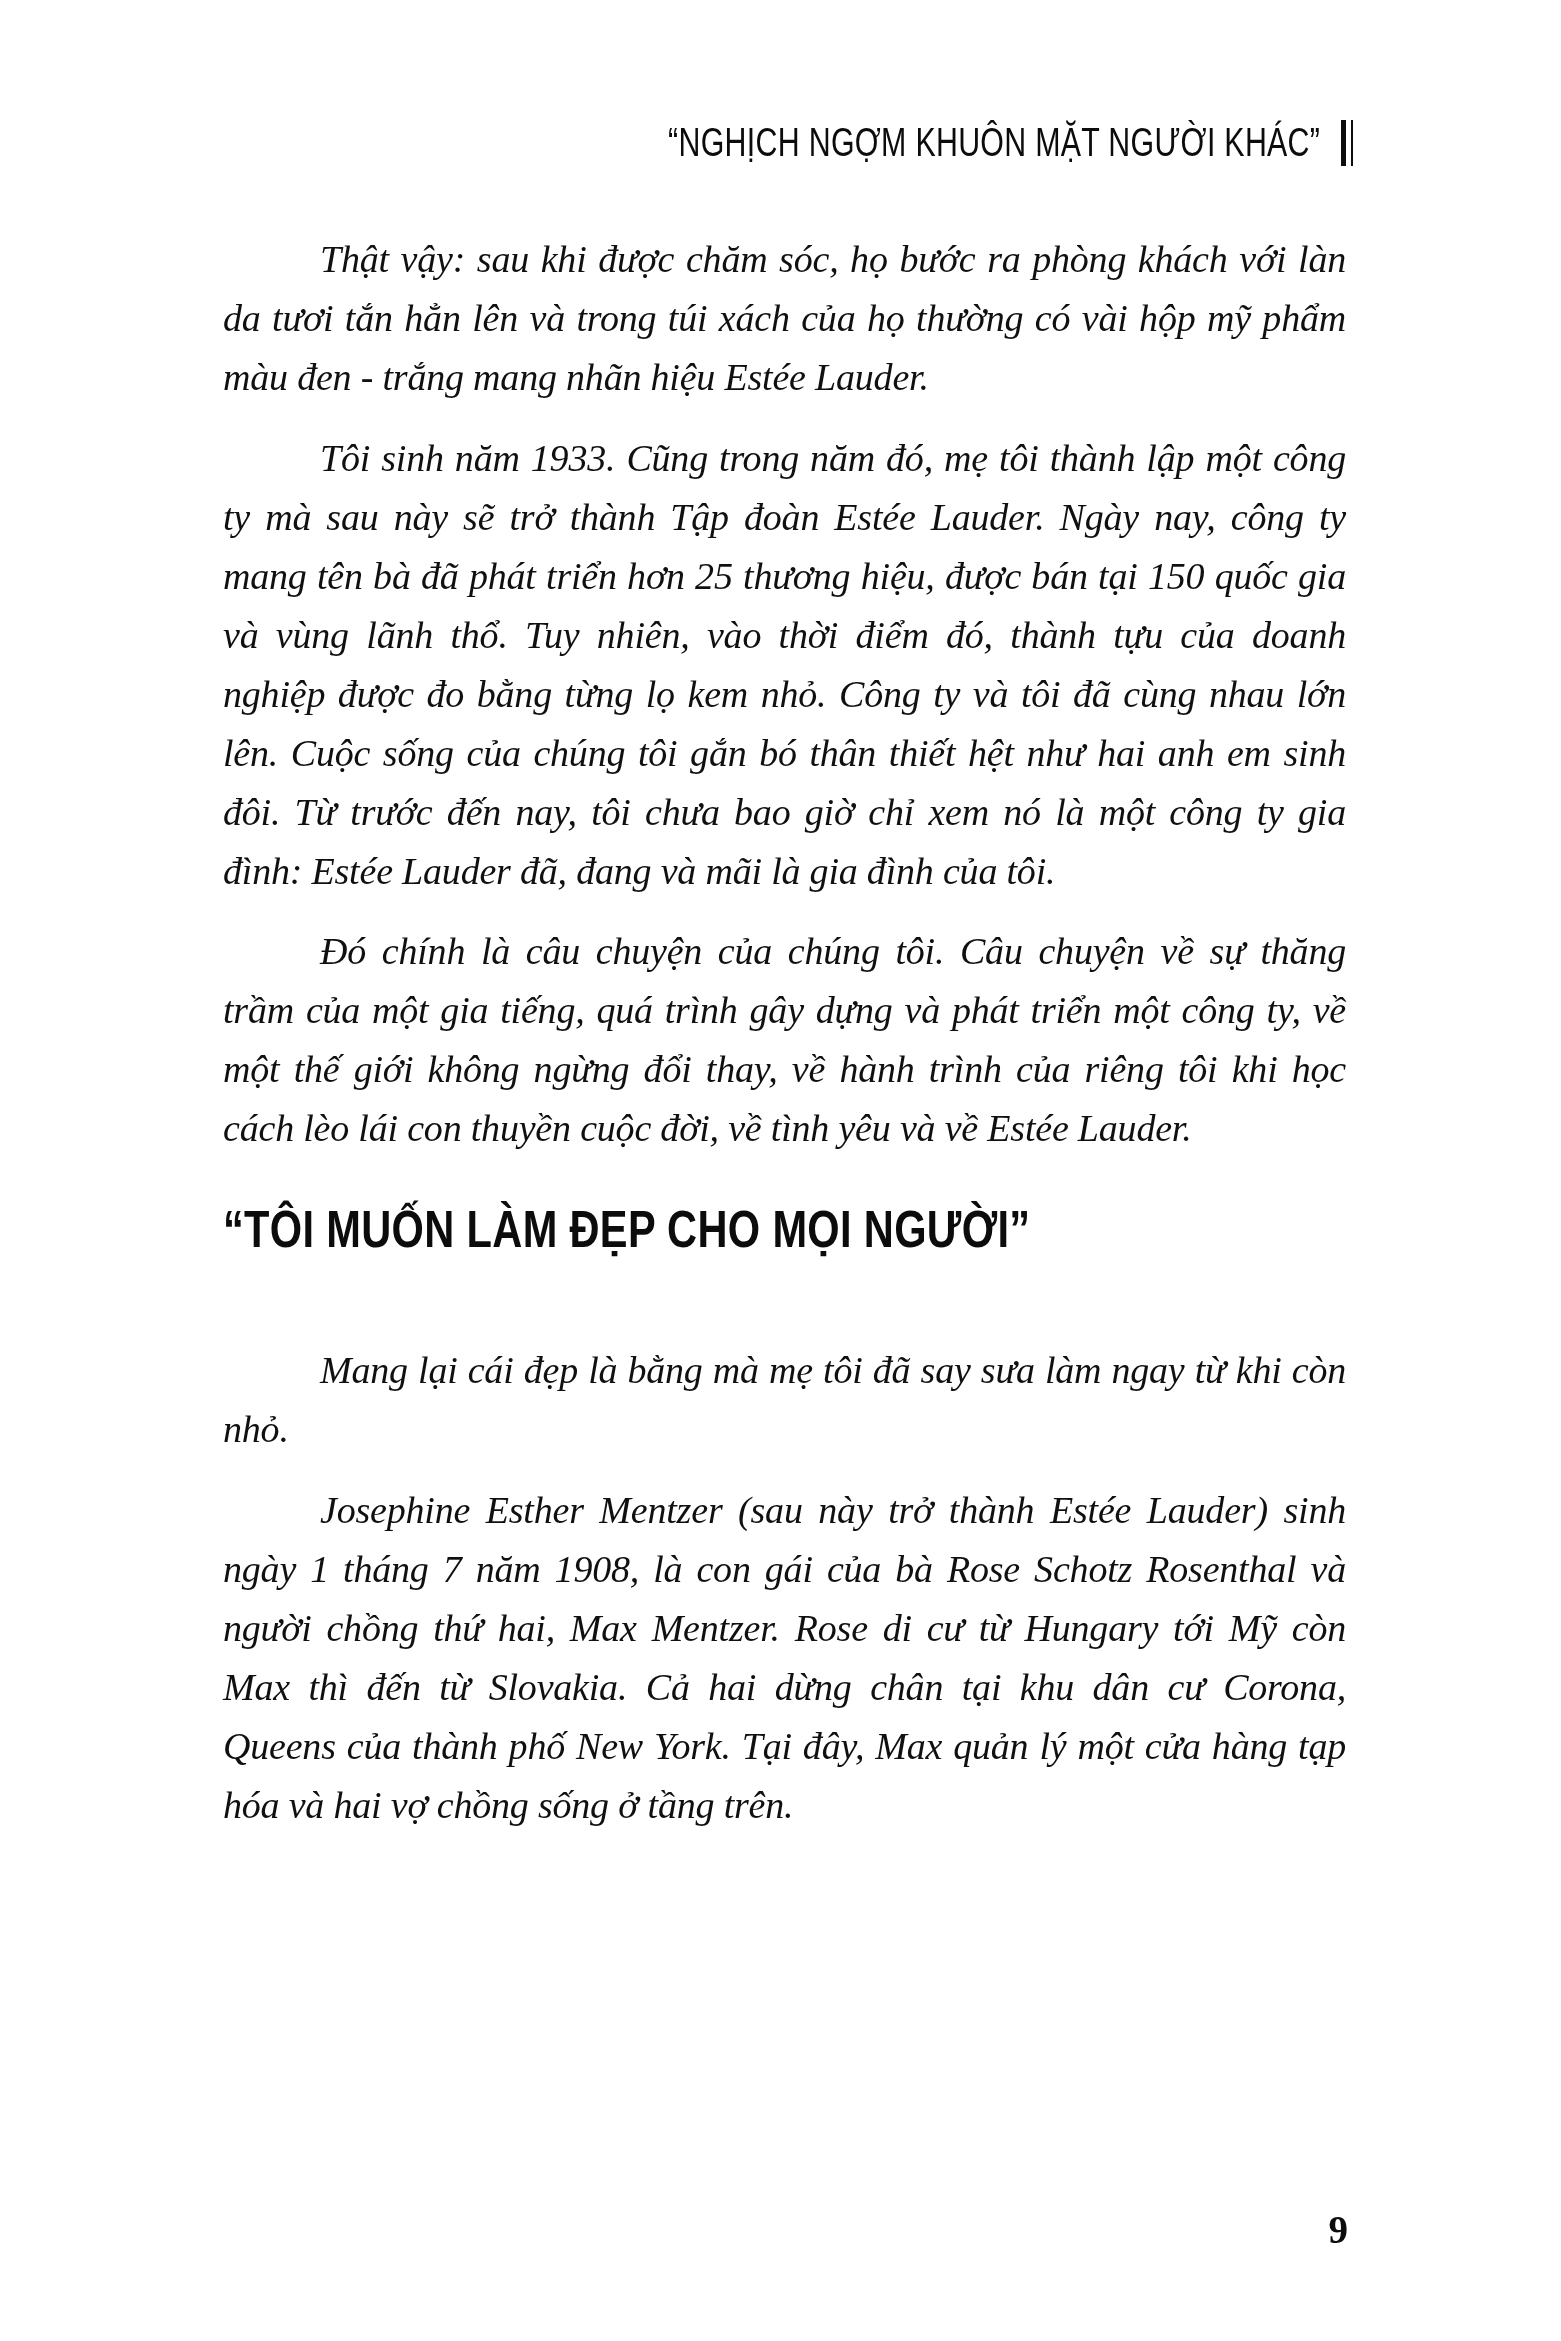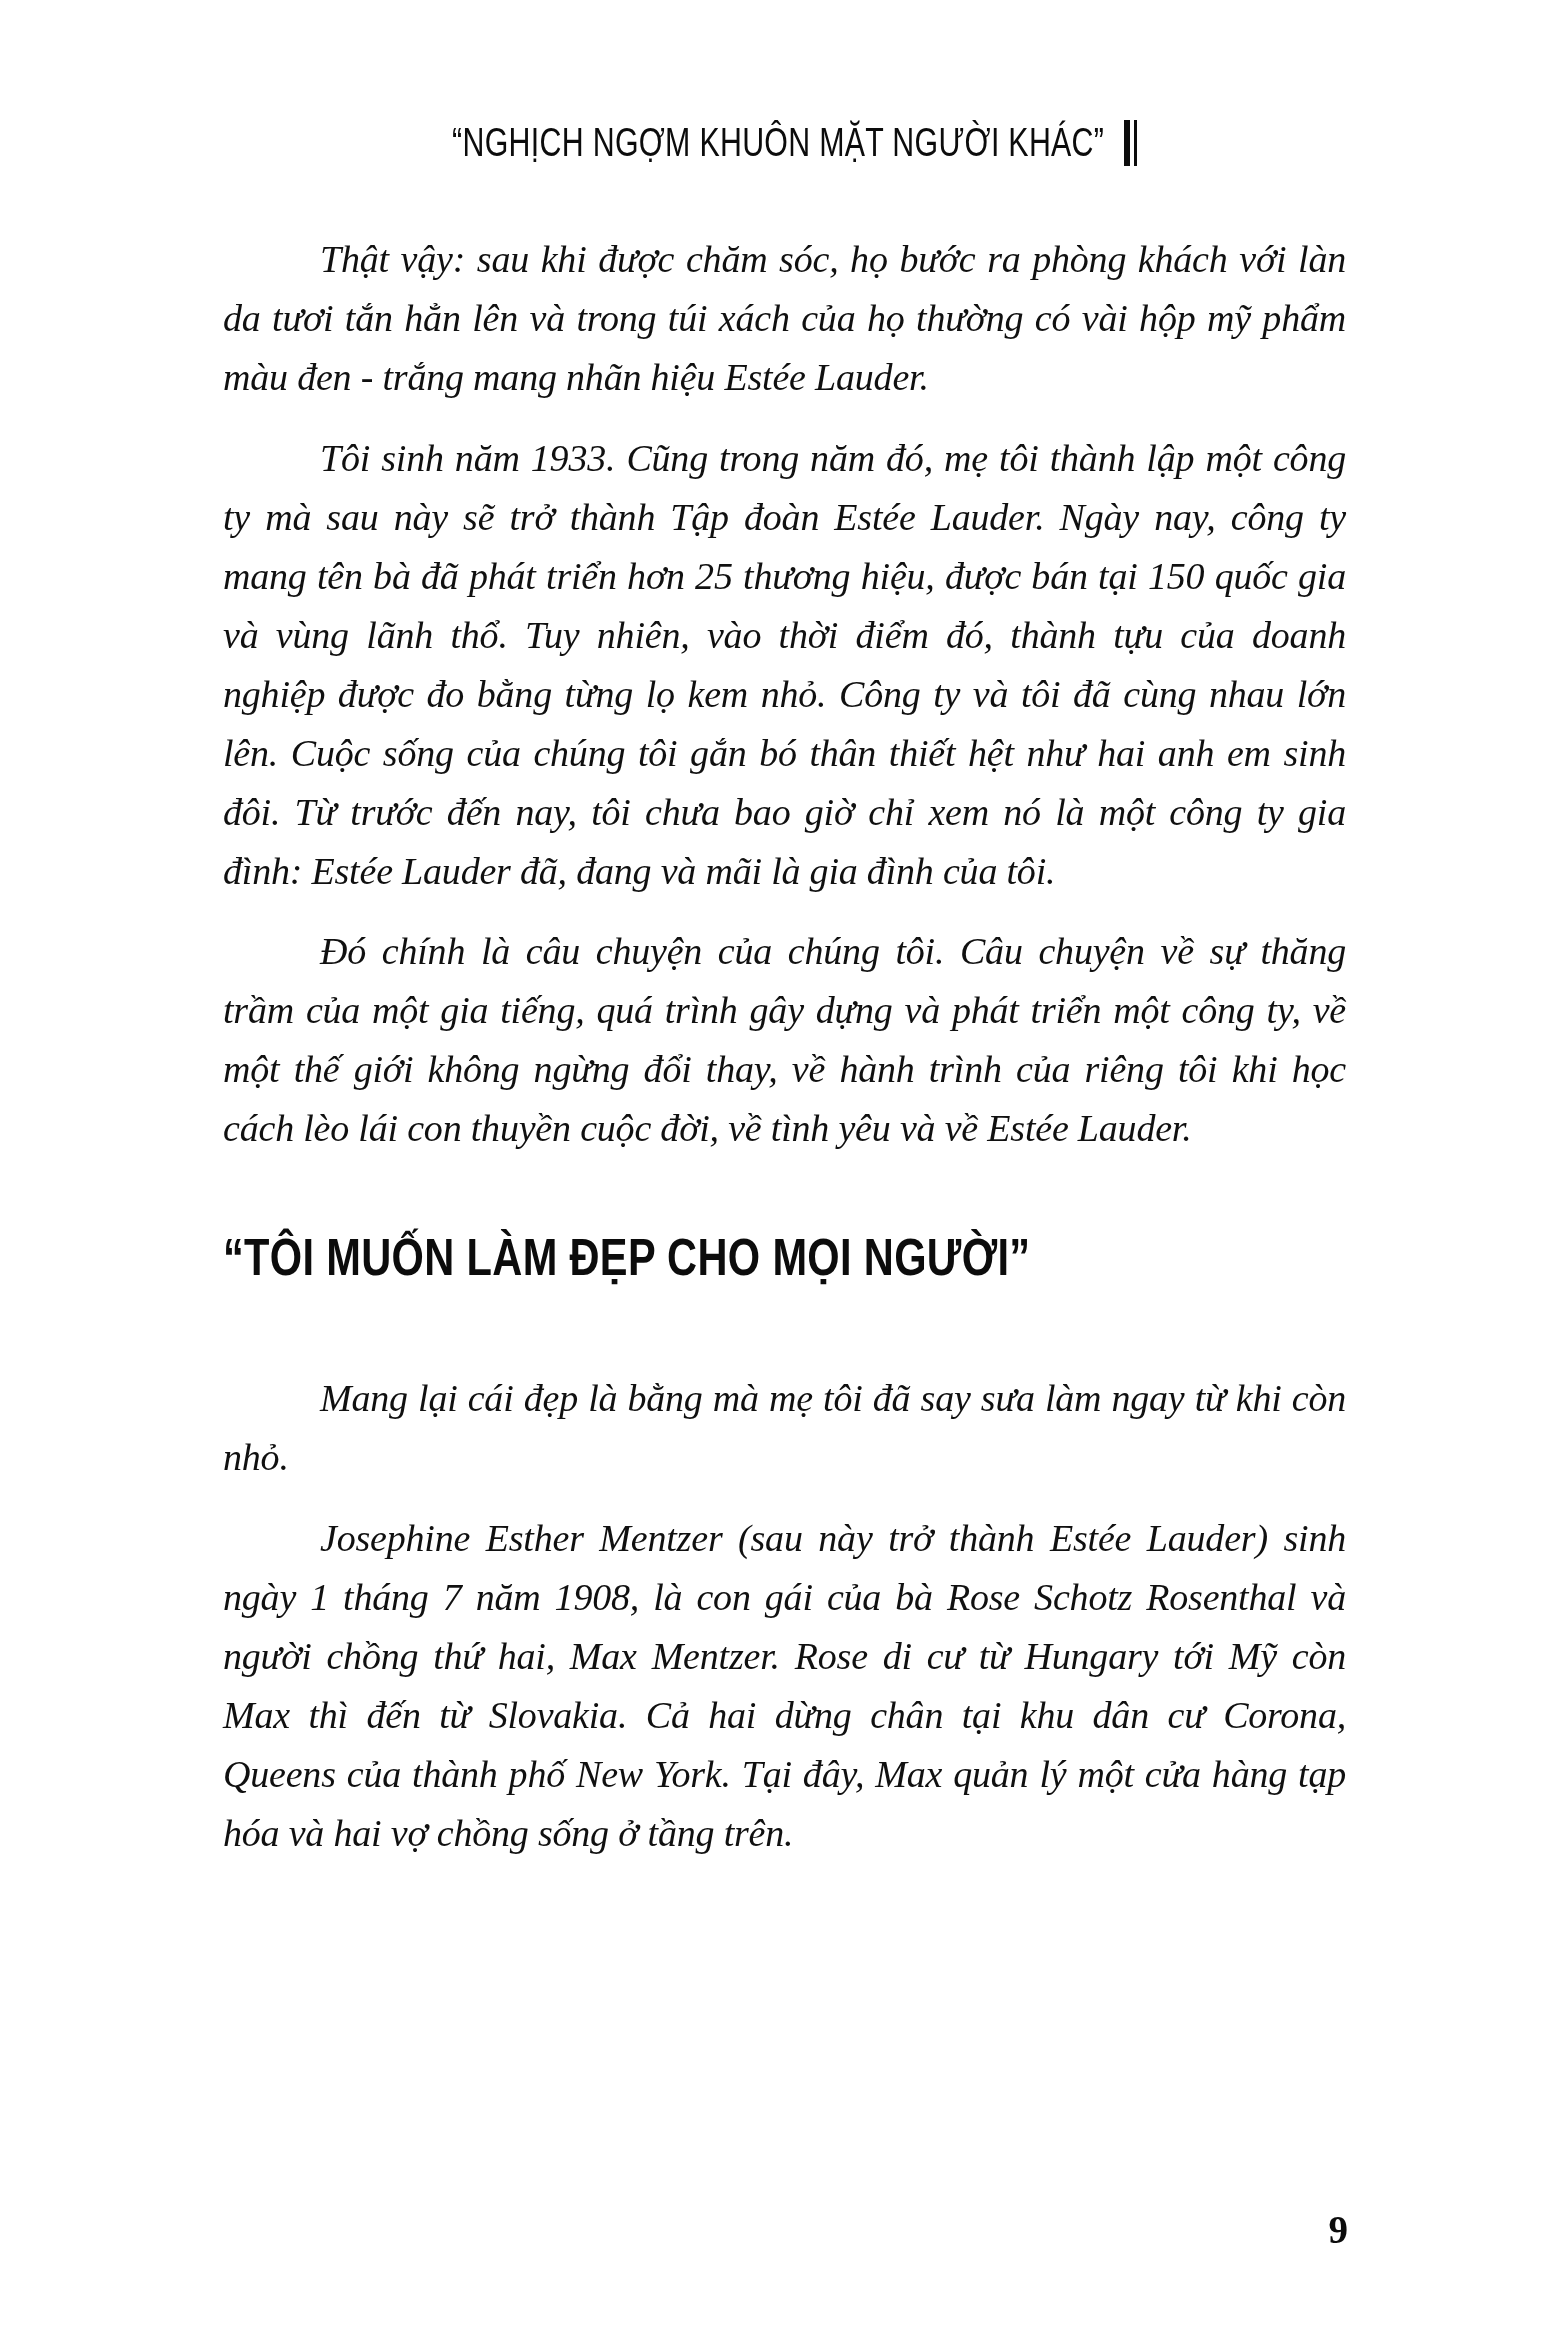--- a/index.html
+++ b/index.html
@@ -16,21 +16,21 @@
   }
 
   
   .running-header {
     position: absolute;
     top: 116px;
     left: 223px;
     width: 1130px;
     height: 53px;
     display: flex;
-    justify-content: flex-start;
+    justify-content: flex-end;
     align-items: center;
     gap: 20px;
   }
   .header-title {
     font-family: "Liberation Sans", sans-serif;
     font-size: 41px;
     font-weight: 500;
     white-space: nowrap;
     transform: scaleX(0.74);
     transform-origin: right center;
@@ -59,21 +59,21 @@
     line-height: 59px;
     text-align: justify;
     text-indent: 97px;
     margin: 0 0 21.5px 0;
     letter-spacing: -0.2px;
     color: #101010;
     font-style: italic;
   }
 
   .section-heading {
-    margin: 68px 0 69px 0;
+    margin: 40px 0 69px 0;
     line-height: 63px;
     font-weight: 700;
   }
   .section-heading .condensed {
     display: inline-block;
     font-family: "Liberation Sans", sans-serif;
     font-size: 52px;
     font-weight: 700;
     white-space: nowrap;
     transform: scaleX(0.8);

